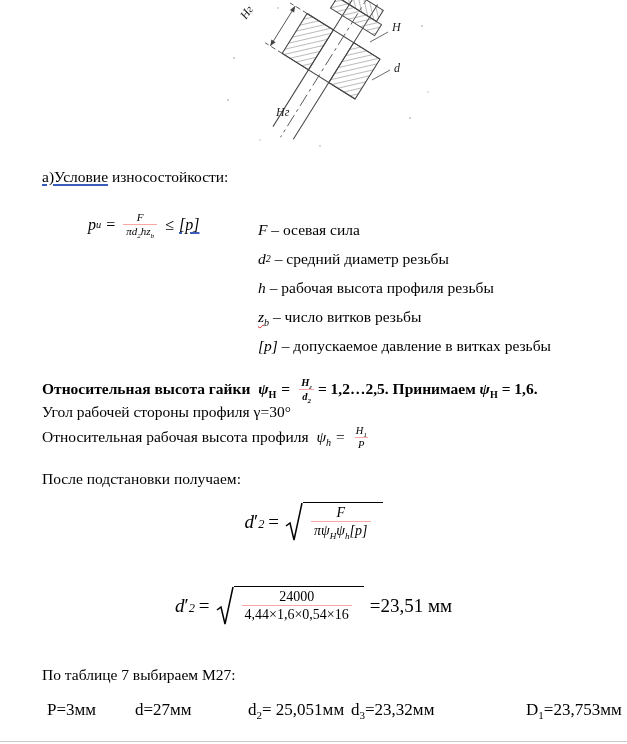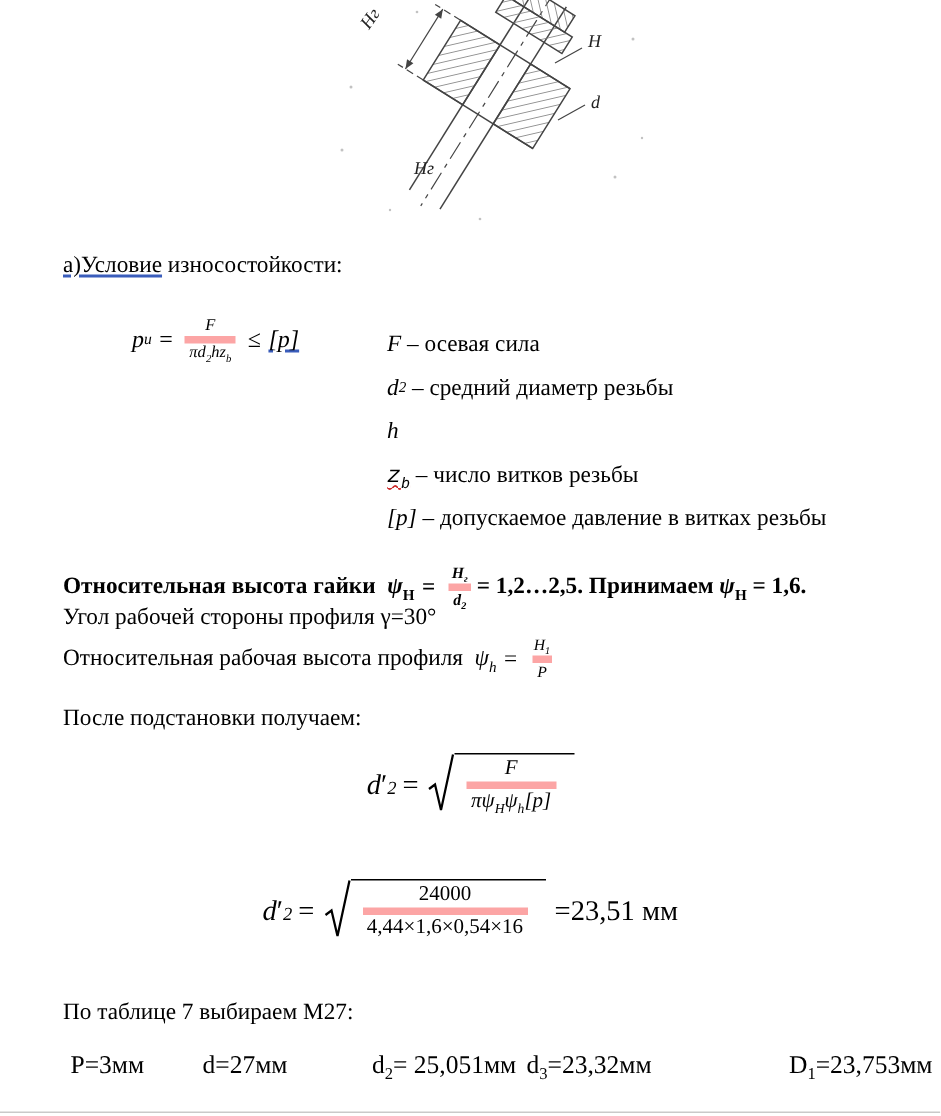--- a/index.html
+++ b/index.html
@@ -4,35 +4,35 @@
 <style>
   html, body { margin: 0; padding: 0; background: #fff; }
   body { font-family: "Liberation Serif", serif; color: #000; }
   .page { position: relative; width: 627px; height: 744px; background: #fff; overflow: hidden; }
 
   .it { font-style: italic; }
   sub { font-size: 0.65em; line-height: 0; }
   .op { padding: 0 5px; }
 
   .u-blue { text-decoration: underline; text-decoration-color: #3a5dbb; text-decoration-thickness: 1.5px; text-underline-offset: 2px; }
-  .u-red-wavy { text-decoration: underline; text-decoration-style: wavy; text-decoration-color: #cc2222; text-decoration-thickness: 1px; text-underline-offset: 2px; font-family: Liberation Mono, monospace; }
+  .u-red-wavy { text-decoration: underline; text-decoration-style: wavy; text-decoration-color: #cc2222; text-decoration-thickness: 1px; text-underline-offset: 2px; }
 
   .figure { position: absolute; left: 220px; top: 0; }
 
   .heading { position: absolute; left: 42px; top: 168px; font-size: 15.5px; margin: 0; }
 
   .formula-pu { position: absolute; left: 88px; top: 211px; font-size: 16px; display: inline-flex; align-items: center; }
   .formula-pu .frac { font-size: 11px; }
 
   .legend { position: absolute; left: 258px; top: 215px; font-size: 15.5px; }
   .legend-item { height: 29px; display: flex; align-items: center; white-space: pre; }
 
   .frac { display: inline-flex; flex-direction: column; align-items: center; vertical-align: middle; margin: 0 3px; text-align: center; }
   .frac .num { padding: 0 3px; line-height: 1.15; }
-  .frac .den { padding: 0 3px; line-height: 1.25; border-top: 5px solid #fca5a5; }
+  .frac .den { padding: 0 3px; line-height: 1.25; border-top: 1px solid #fca5a5; }
   .frac-inline { font-size: 10.5px; }
 
   .para { position: absolute; left: 42px; font-size: 15.5px; margin: 0; white-space: pre-wrap; }
   .p-nut { top: 377px; font-weight: bold; }
   .p-angle { top: 403px; }
   .p-work { top: 425px; }
   .p-subst { top: 470px; }
   .p-table { top: 666px; }
 
   .formula-center { position: absolute; left: 0; width: 627px; display: flex; justify-content: center; align-items: center; }
@@ -128,21 +128,21 @@
       <span class="num it">F</span>
       <span class="den it"><span>πd</span><sub>2</sub><span>hz</span><sub>b</sub></span>
     </span>
     <span class="op">≤</span>
     <span class="it u-blue">[p]</span>
   </div>
 
   <div class="legend">
     <div class="legend-item"><span class="it">F</span><sub class="it"></sub><span> – осевая сила</span></div>
     <div class="legend-item"><span class="it">d</span><sub class="it">2</sub><span> – средний диаметр резьбы</span></div>
-    <div class="legend-item"><span class="it">h</span><sub class="it"></sub></div>
+    <div class="legend-item"><span class="it">h</span><sub class="it"></sub><span> – рабочая высота профиля резьбы</span></div>
     <div class="legend-item"><span class="u-red-wavy"><span class="it">z</span><sub class="it">b</sub></span><span> – число витков резьбы</span></div>
     <div class="legend-item"><span class="it">[p]</span><sub class="it"></sub><span> – допускаемое давление в витках резьбы</span></div>
   </div>
 
   <p class="para p-nut"><span>Относительная высота гайки  </span><span class="it">ψ</span><sub>Н</sub><span class="op">=</span><span class="frac frac-inline"><span class="num"><span class="it">H</span><sub class="it">г</sub></span><span class="den"><span class="it">d</span><sub class="it">2</sub></span></span><span>= 1,2…2,5. Принимаем </span><span class="it">ψ</span><sub>Н</sub><span> = 1,6.</span></p>
 
   <p class="para p-angle">Угол рабочей стороны профиля γ=30°</p>
 
   <p class="para p-work"><span>Относительная рабочая высота профиля  </span><span class="it">ψ</span><sub class="it">h</sub><span class="op">=</span><span class="frac frac-inline"><span class="num"><span class="it">H</span><sub class="it">1</sub></span><span class="den it">P</span></span></p>
 

